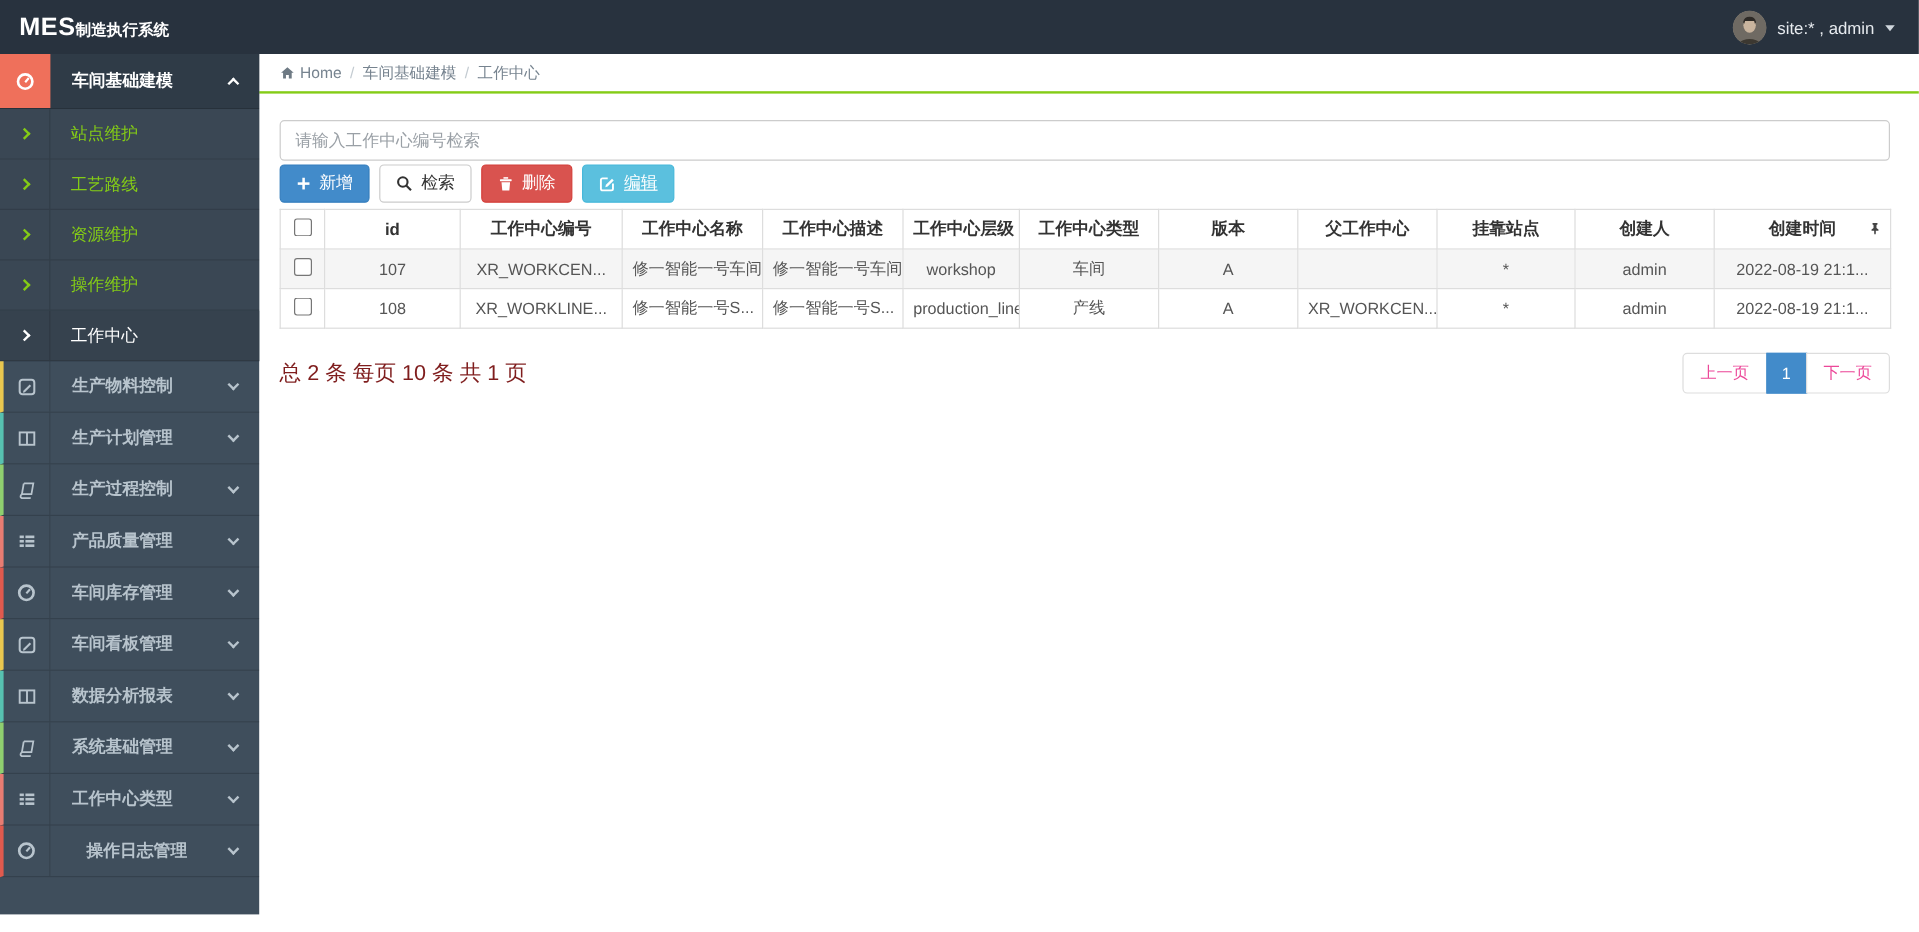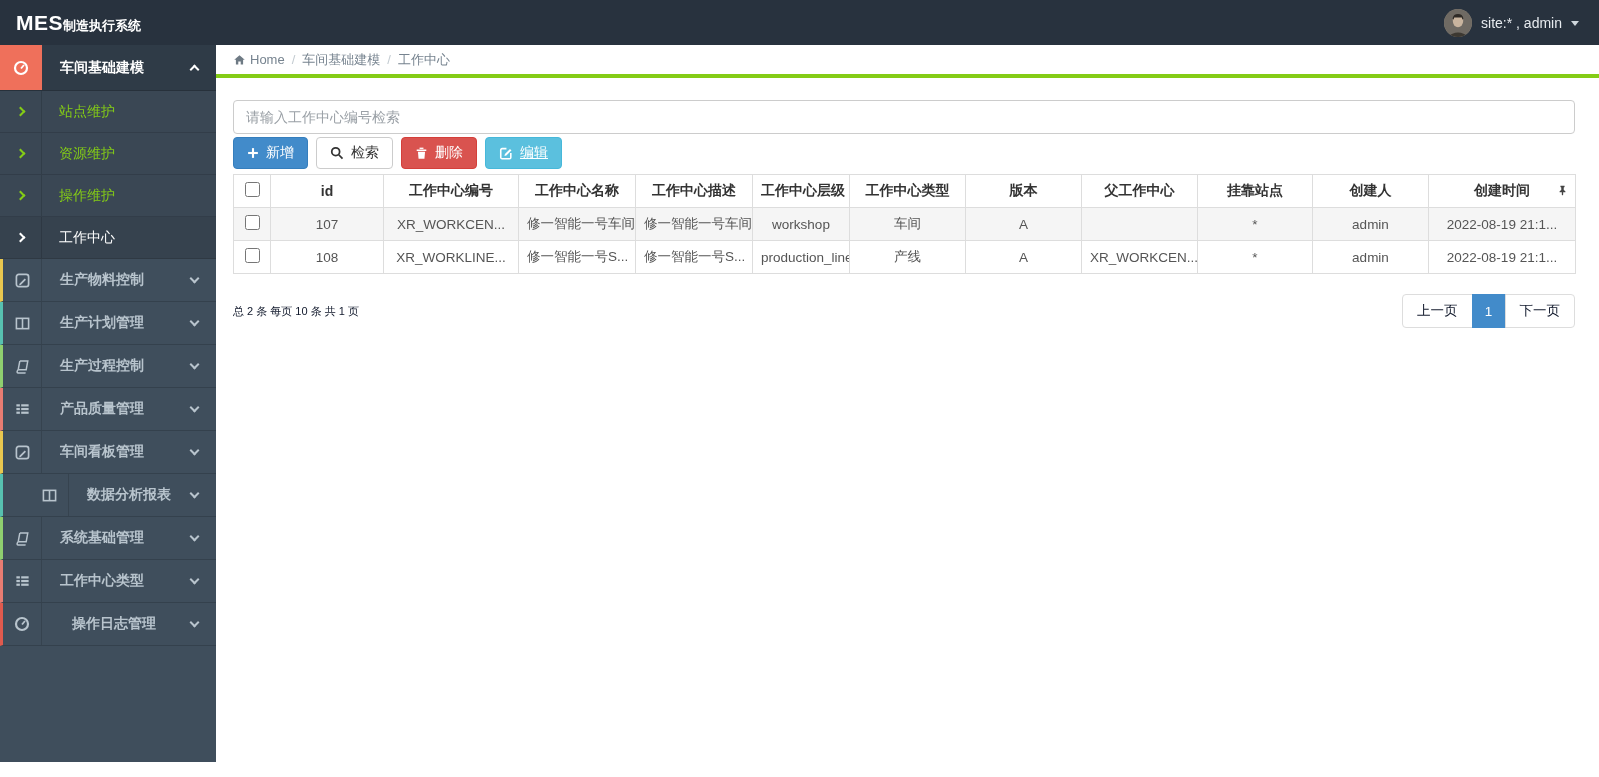--- a/index.html
+++ b/index.html
@@ -43,21 +43,21 @@
     justify-content:center; border-right:1px solid rgba(0,0,0,.14); flex:none; }
   .s-sub .sub-label { margin-left:17px; }
   .s-sub.active { color:#fff; background:#36424e; }
   .sidebar .icon-col svg, .sidebar .icon-col { color:#b8c4cd; }
   .s-parent.active .icon-col svg { color:#fff; }
 
   
   .main { position:absolute; top:45px; left:216px; width:1383px; height:732px; background:#fff; }
   .breadcrumb-bar { height:33px; display:flex; align-items:center; gap:7px;
     padding-left:17px; font-size:13px; color:#8a959e; background:#fff;
-    border-bottom:4px solid #84cc16; }
+    border-bottom:2px solid #84cc16; }
   .crumb { display:flex; align-items:center; gap:4px; color:#76838f; }
   .crumb.link { cursor:pointer; }
   .crumb-sep { color:#c3cbd1; }
   .content { padding:22px 24px 0 17px; }
 
   .search-input { width:1342px; height:34px; border:1px solid #ccc; border-radius:4px;
     padding:6px 12px; font-size:14px; color:#555; outline:none;
     font-family:"Liberation Sans","DejaVu Sans",sans-serif; }
   .search-input::placeholder { color:#9aa0a6; }
 
@@ -74,24 +74,24 @@
   .grid th, .grid td { border:1px solid #ddd; height:33px; text-align:center;
     padding:4px 8px; overflow:hidden; white-space:nowrap; }
   .grid th { font-size:14px; font-weight:bold; color:#333; position:relative; }
   .grid td { font-size:13.5px; color:#555; }
   .grid tbody tr:nth-child(odd){ background:#f5f5f5; }
   .grid input[type=checkbox] { width:15px; height:15px; cursor:pointer; }
   .pin { position:absolute; right:7px; top:9px; color:#444; }
 
   .pager-row { width:1342px; margin-top:20px; display:flex; align-items:center;
     justify-content:space-between; }
-  .pager-summary { color:#0f172a; font-size:11px; cursor:pointer; }
+  .pager-summary { color:#7f1d1d; font-size:18px; cursor:pointer; }
   .pager-group { display:flex; }
   .pager-btn { min-width:34px; height:34px; padding:0 14px; display:flex; align-items:center;
-    justify-content:center; font-size:13.5px; color:#0f172a; background:#fff;
+    justify-content:center; font-size:13.5px; color:#ec4899; background:#fff;
     border:1px solid #ddd; margin-left:-1px; cursor:pointer; }
   .pager-btn:first-child { border-radius:4px 0 0 4px; margin-left:0; }
   .pager-btn:last-child  { border-radius:0 4px 4px 0; }
   .pager-btn.active { background:#428bca; border-color:#428bca; color:#fff; padding:0; }
 </style>
 </head>
 <body>
 
 <div class="topbar">
   <div class="logo">
@@ -128,20 +128,26 @@
     <div class="s-sub">
       <span class="chev-col">
           <span class="chev right"></span>
         </span>
       <span class="sub-label">站点维护</span>
     </div>
     <div class="s-sub">
       <span class="chev-col">
           <span class="chev right"></span>
         </span>
+      <span class="sub-label">工艺路线</span>
+    </div>
+    <div class="s-sub">
+      <span class="chev-col">
+          <span class="chev right"></span>
+        </span>
       <span class="sub-label">资源维护</span>
     </div>
     <div class="s-sub">
       <span class="chev-col">
           <span class="chev right"></span>
         </span>
       <span class="sub-label">操作维护</span>
     </div>
     <div class="s-sub active">
       <span class="chev-col">
@@ -194,33 +200,43 @@
           <rect x="1" y="6.8" width="4" height="2.5"></rect>
           <rect x="6.5" y="6.8" width="8.5" height="2.5"></rect>
           <rect x="1" y="11" width="4" height="2.5"></rect>
           <rect x="6.5" y="11" width="8.5" height="2.5"></rect>
         </svg>
     </span>
     <span class="p-label">产品质量管理</span>
     <span class="chev down"></span>
   </div>
 
+  <div class="s-parent" style="border-left-color: rgb(224, 90, 78);">
+    <span class="icon-col">
+      <svg width="16" height="16" viewBox="0 0 16 16" fill="none" stroke="currentColor">
+          <circle cx="8" cy="8" r="6" stroke-width="2.2"></circle>
+          <line x1="8" y1="8.5" x2="11" y2="5" stroke-width="1.8"></line>
+        </svg>
+    </span>
+    <span class="p-label">车间库存管理</span>
+    <span class="chev down"></span>
+  </div>
 
   <div class="s-parent" style="border-left-color: rgb(233, 199, 79);">
     <span class="icon-col">
       <svg width="15" height="15" viewBox="0 0 16 16">
           <rect x="1.5" y="1.5" width="13" height="13" rx="2.5" fill="none" stroke="currentColor" stroke-width="1.8"></rect>
           <path d="M4.8 11.4 L10.4 5.8 L11.7 7.1 L6.1 12.7 L4.4 13 Z" fill="currentColor"></path>
         </svg>
     </span>
     <span class="p-label">车间看板管理</span>
     <span class="chev down"></span>
   </div>
 
-  <div class="s-parent" style="border-left-color: rgb(87, 193, 176); padding-left: 27px;">
+  <div class="s-parent" style="border-left-color: rgb(87, 193, 176);">
     <span class="icon-col">
       <svg width="15" height="15" viewBox="0 0 16 16" fill="none" stroke="currentColor" stroke-width="1.7">
           <rect x="1.5" y="2.5" width="13" height="11"></rect>
           <line x1="8" y1="2.5" x2="8" y2="13.5"></line>
         </svg>
     </span>
     <span class="p-label">数据分析报表</span>
     <span class="chev down"></span>
   </div>
 

